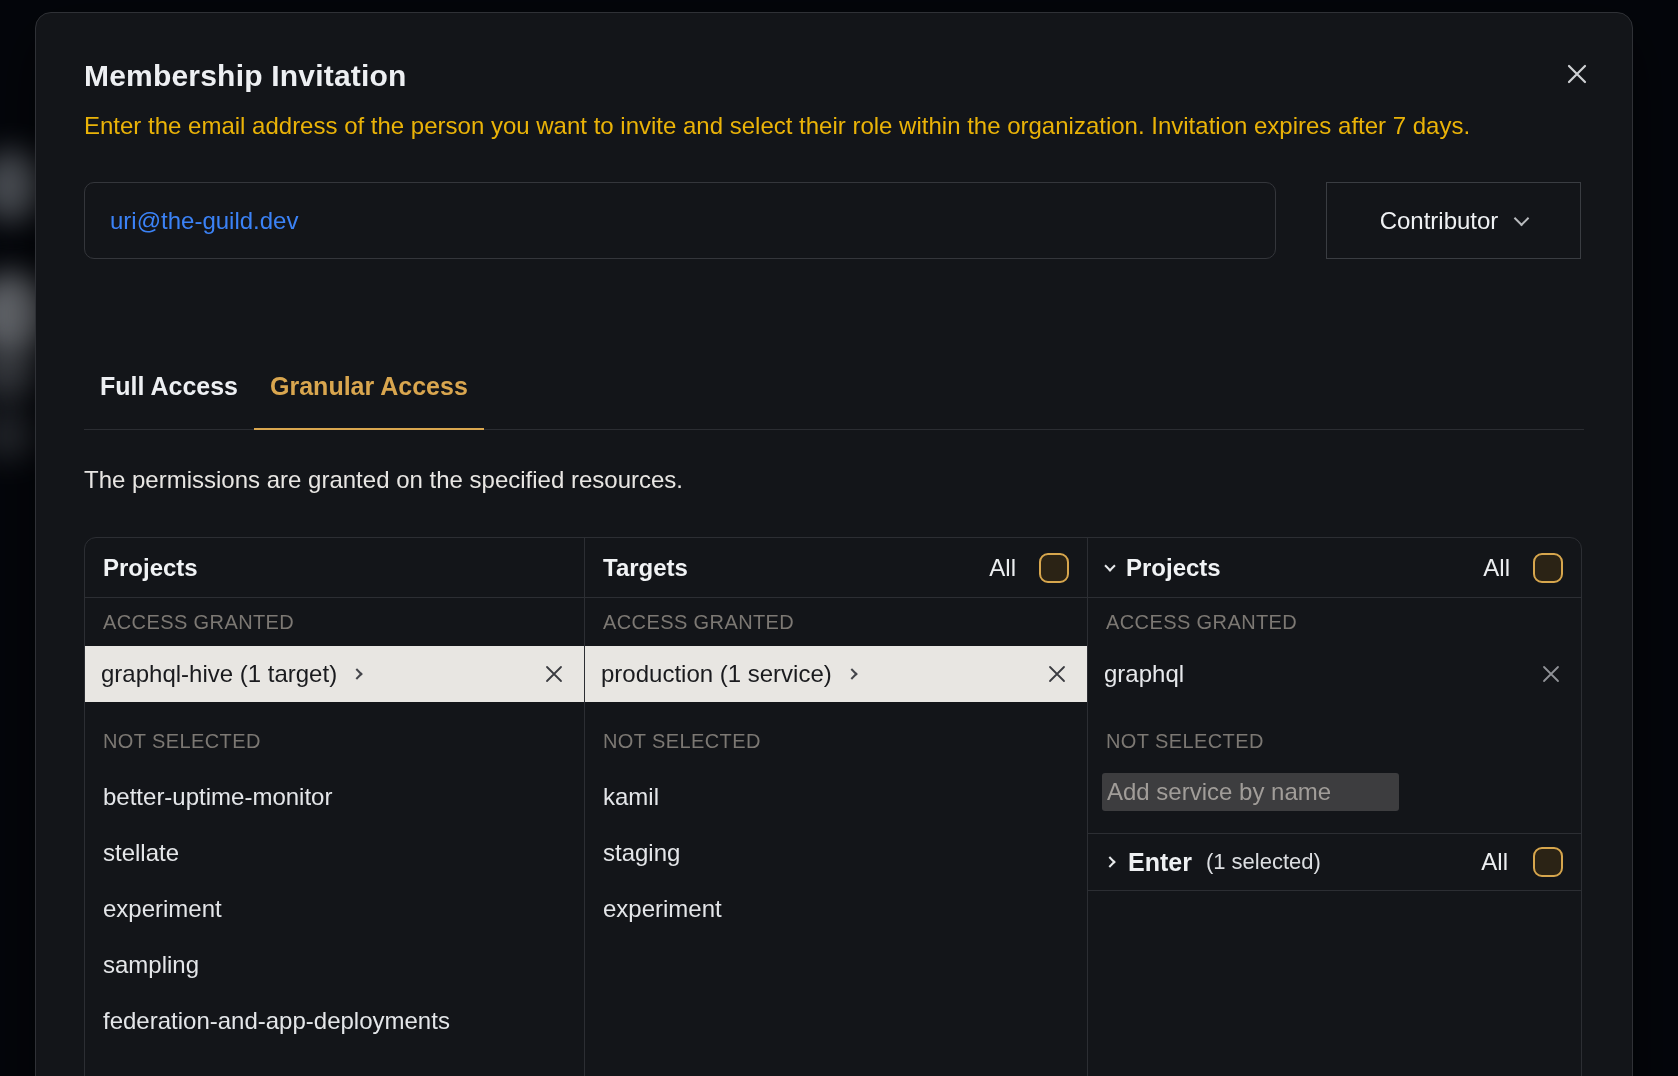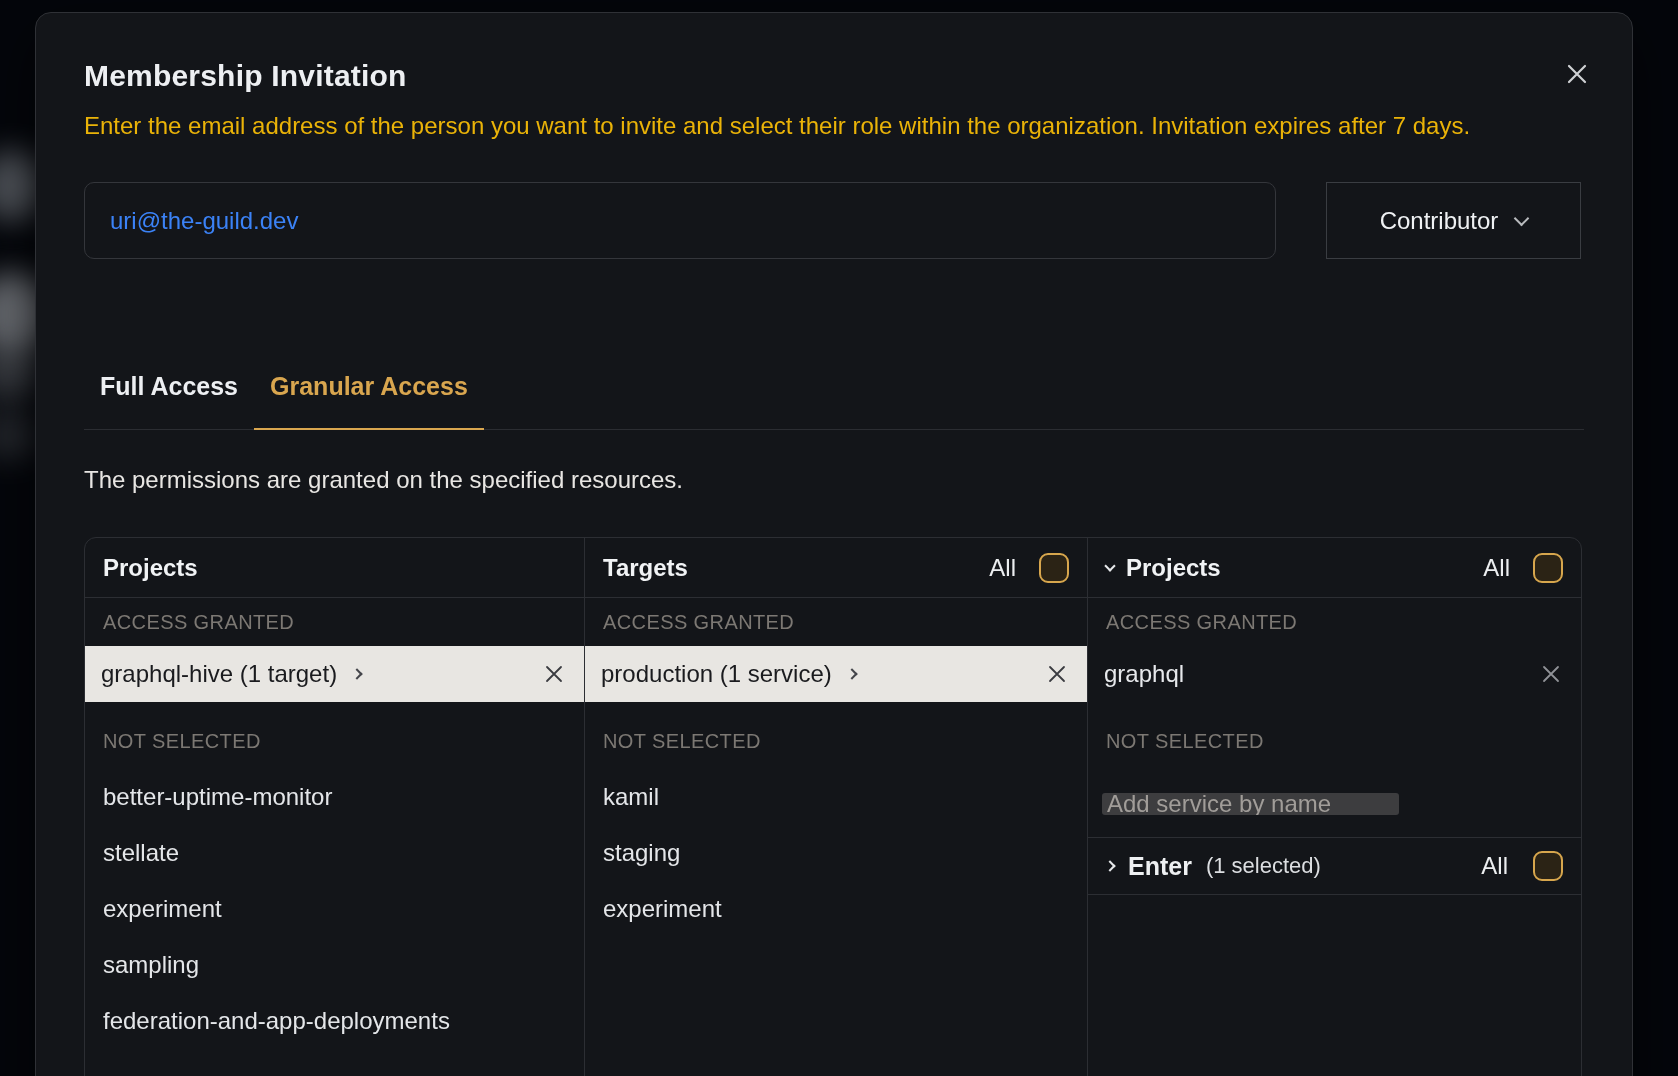--- a/index.html
+++ b/index.html
@@ -114,22 +114,22 @@
   .granted-row.light .remove-btn { color:#3a3b40; }
   .granted-row.dark  .remove-btn { color:#909297; }
 
   .item {
     height:56px; flex:none;
     display:flex; align-items:center; padding:0 18px;
     font-size:24px; color:#e4e6e9; cursor:pointer;
   }
 
   .add-input {
-    margin:24px 0 0 14px;
-    width:297px; height:22px; flex:none;
+    margin:4px 0 0 14px;
+    width:297px; height:38px; flex:none;
     background:#3d3d3f; border:none; border-radius:3px;
     color:#e4e6e9; font-size:24px; padding:0 5px;
     font-family:inherit; outline:none;
   }
   .add-input::placeholder { color:#a19d99; opacity:1; }
 
   .apps-row {
     margin-top:22px; height:58px; flex:none;
     border-top:1px solid #2c2e33; border-bottom:1px solid #2c2e33;
     display:flex; align-items:center; gap:14px;

